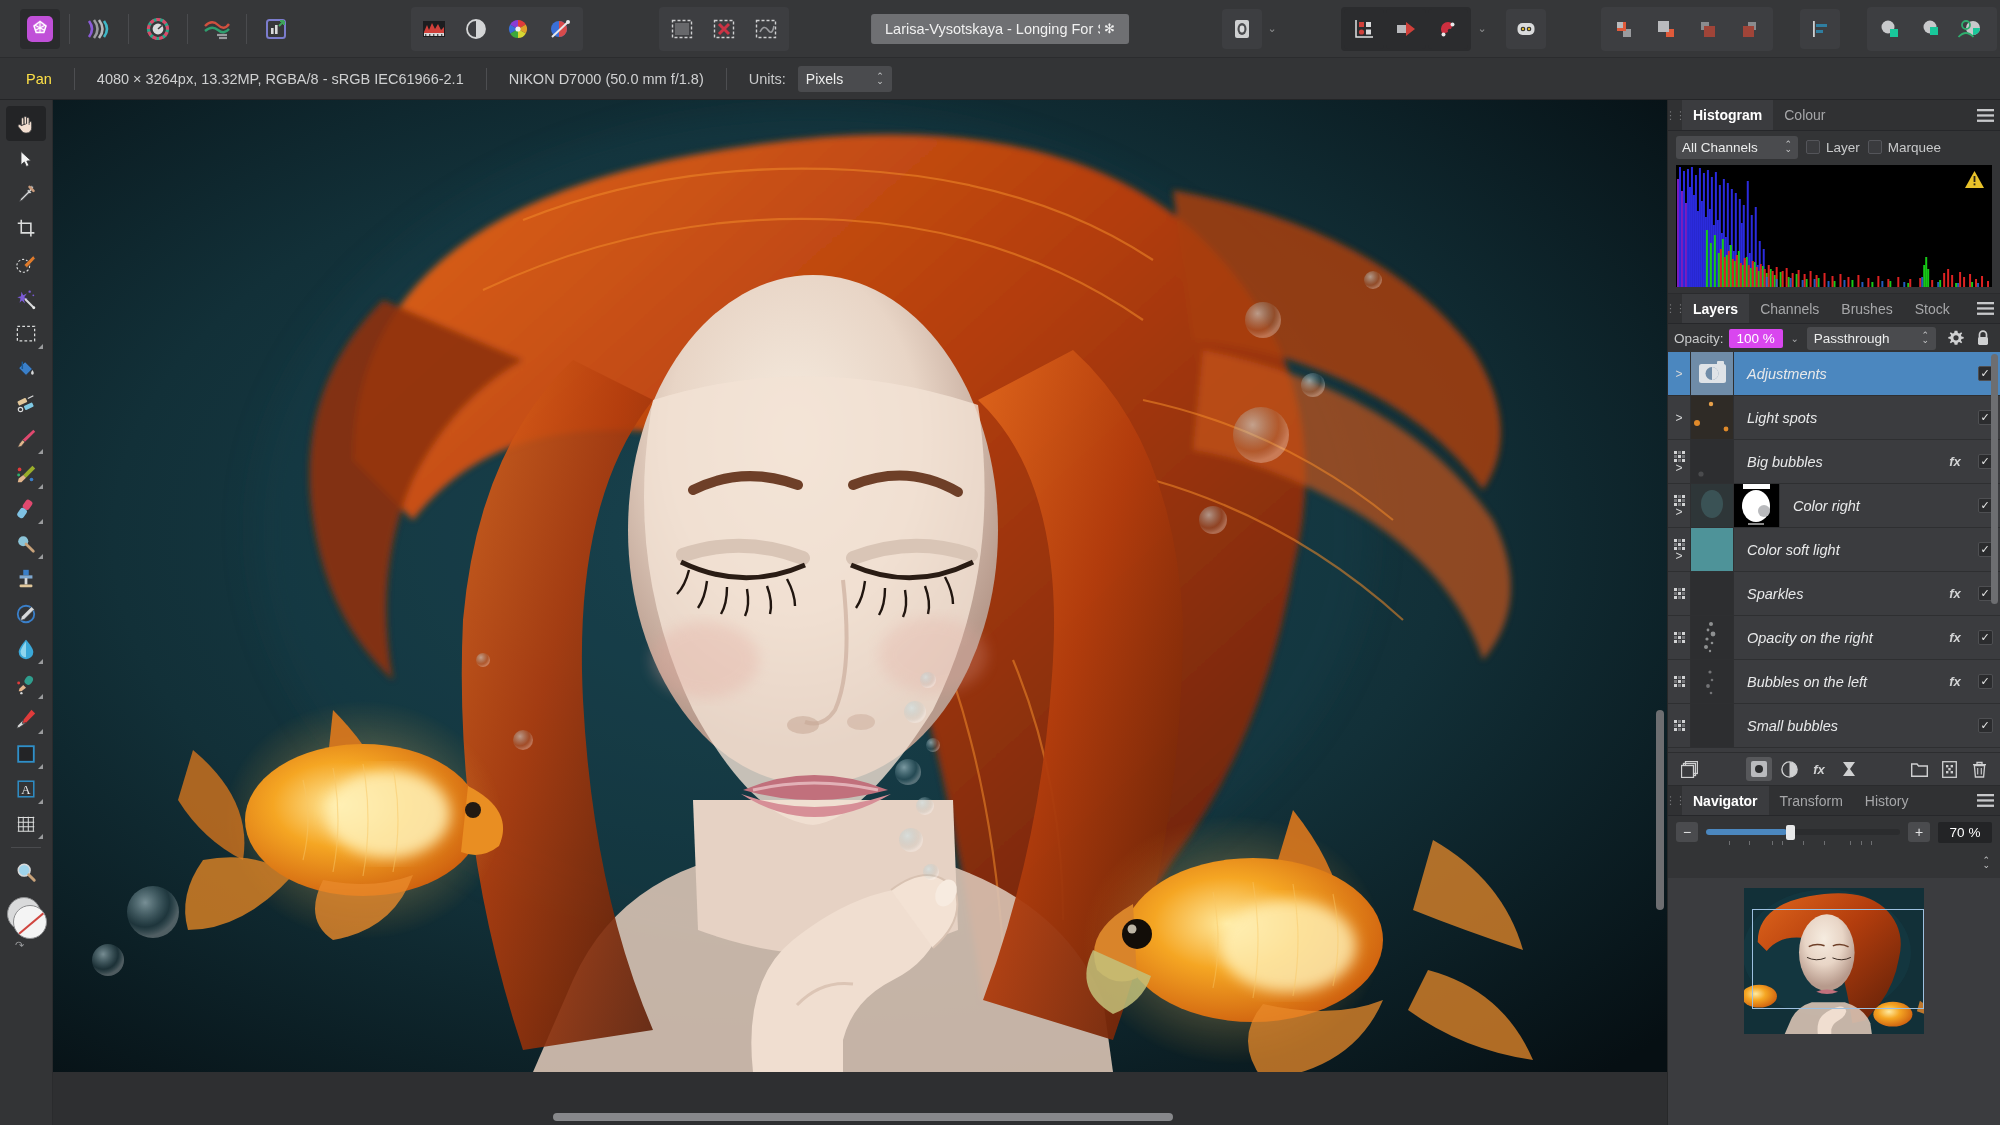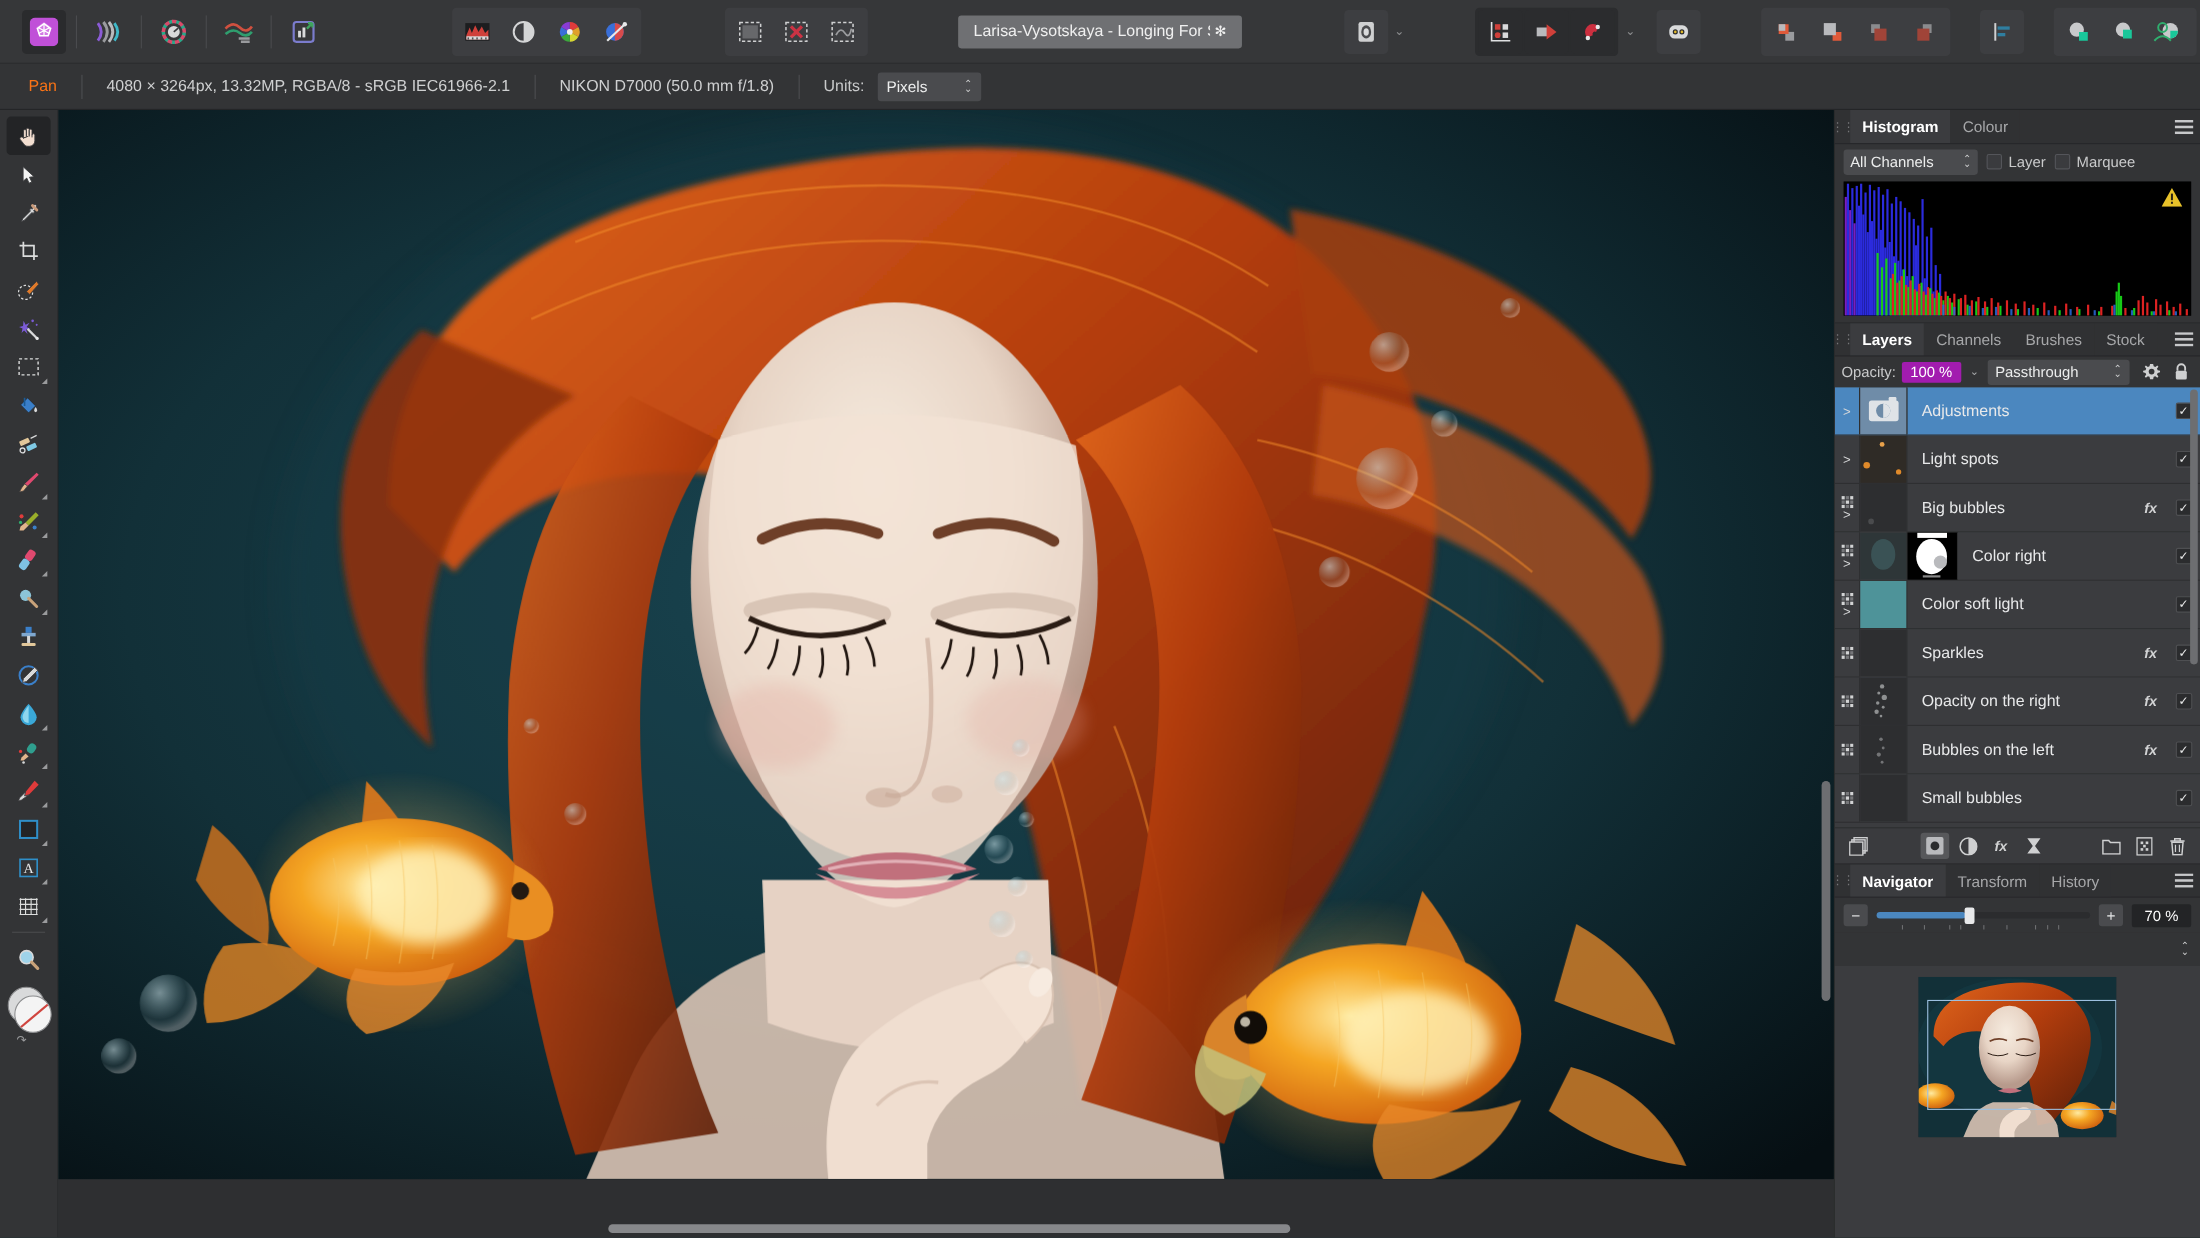--- a/index.html
+++ b/index.html
@@ -38,21 +38,21 @@
   .doc-tab .mod{ font-size:13px; }
   .doc-tab .tabtxt{ overflow:hidden; text-overflow:clip; max-width:215px; display:block;}
 
   .avatar-btn{ position:absolute; right:14px; width:40px;height:40px;display:flex;align-items:center;justify-content:center;}
 
   
   .ctxbar{
     height:42px; flex:0 0 42px; background:#333436; display:flex; align-items:center;
     padding-left:12px; gap:0px; font-size:14.5px; color:#c9cacb; border-bottom:1px solid #242527;
   }
-  .ctx-label{ padding:0 22px 0 14px; color:#f97316; }
+  .ctx-label{ padding:0 22px 0 14px; color:#fde047; }
   .ctx-div{ width:1px;height:22px;background:#4d4e51; }
   .ctx-info{ padding:0 22px; color:#cfd0d1; white-space:nowrap;}
   .units-label{ padding:0 8px 0 22px;}
   .select{
     background:#4a4b4e; border-radius:3px; height:26px; min-width:94px;
     display:flex;align-items:center; padding:0 8px; font-size:14px; color:#eceded;
     position:relative; justify-content:space-between; margin-left:4px;
   }
   .spin{ display:flex;flex-direction:column; line-height:5px; font-size:9px; color:#cbcccd; margin-left:10px;}
 
@@ -130,21 +130,21 @@
     margin:2px 8px 6px 8px; height:122px; background:#000; position:relative; overflow:hidden;
   }
   .warn{ position:absolute; right:8px; top:6px; color:#e8c22a; font-size:17px;}
 
   
   .layers-tabs{ border-top:1px solid #2a2b2d;}
   .opacity-row{
     height:28px;display:flex;align-items:center;padding:0 6px;gap:5px;font-size:13.5px;color:#c9cacb;
     background:#333436;
   }
-  .op-val{ background:#a21caf;border-radius:2px;color:#fff;padding:2px 8px;font-size:13.5px;}
+  .op-val{ background:#d946ef;border-radius:2px;color:#fff;padding:2px 8px;font-size:13.5px;}
   .op-chev{ width:14px;text-align:center;font-size:10px;color:#a8a9ab;}
   .blend{
     flex:1 1 auto; background:#4a4b4e;border-radius:3px;height:23px;display:flex;align-items:center;
     justify-content:space-between;padding:0 7px;font-size:13.5px;color:#eceded;margin-right:4px;
   }
   .gearbtn,.lockbtn{ width:22px;display:flex;align-items:center;justify-content:center;color:#c9cacb;font-size:15px;}
 
   .layer-list{ position:relative; height:400px; overflow:hidden; background:#3b3c3f;}
   .layer-row{
     display:flex; align-items:stretch; height:44px; border-bottom:1px solid #2e2f31;
@@ -157,21 +157,21 @@
   }
   .lr-gutter .arr{ font-size:12px; color:#d7d8d9; line-height:10px;}
   .lr-gutter .chk{ width:11px;height:11px; line-height:0;}
   .lr-thumb{
     width:43px;flex:0 0 43px; border-right:1px solid #2e2f31; position:relative; overflow:hidden;
     background:#3b3c3f;
   }
   .lr-thumb2{
     width:46px;flex:0 0 46px;border-right:1px solid #2e2f31;position:relative;overflow:hidden;background:#111;
   }
-  .lr-name{ flex:1 1 auto; display:flex; align-items:center; padding-left:13px; font-size:14.5px; color:#e8e9ea;}
+  .lr-name{ flex:1 1 auto; display:flex; align-items:center; padding-left:13px; font-size:14.5px; color:#e8e9ea;font-style:italic;}
   .lr-fx{ width:30px; display:flex;align-items:center;justify-content:center;font-size:13px;color:#d2d3d4;font-style:italic;font-weight:bold;}
   .lr-vis{ width:30px; display:flex;align-items:center;justify-content:center;}
   .vis-box{ width:15px;height:15px;background:#2b2c2e;border:1px solid #4e4f52;border-radius:2px;
     display:flex;align-items:center;justify-content:center;color:#e9eaea;font-size:11px;}
   .layer-scroll{
     position:absolute; right:2px; top:2px; width:7px; height:250px; background:#6d6e71; border-radius:4px;
   }
   .layer-footer{
     height:33px; display:flex;align-items:center; background:#3a3b3e; padding:0 8px; gap:4px;
     border-top:1px solid #2c2d2f;

